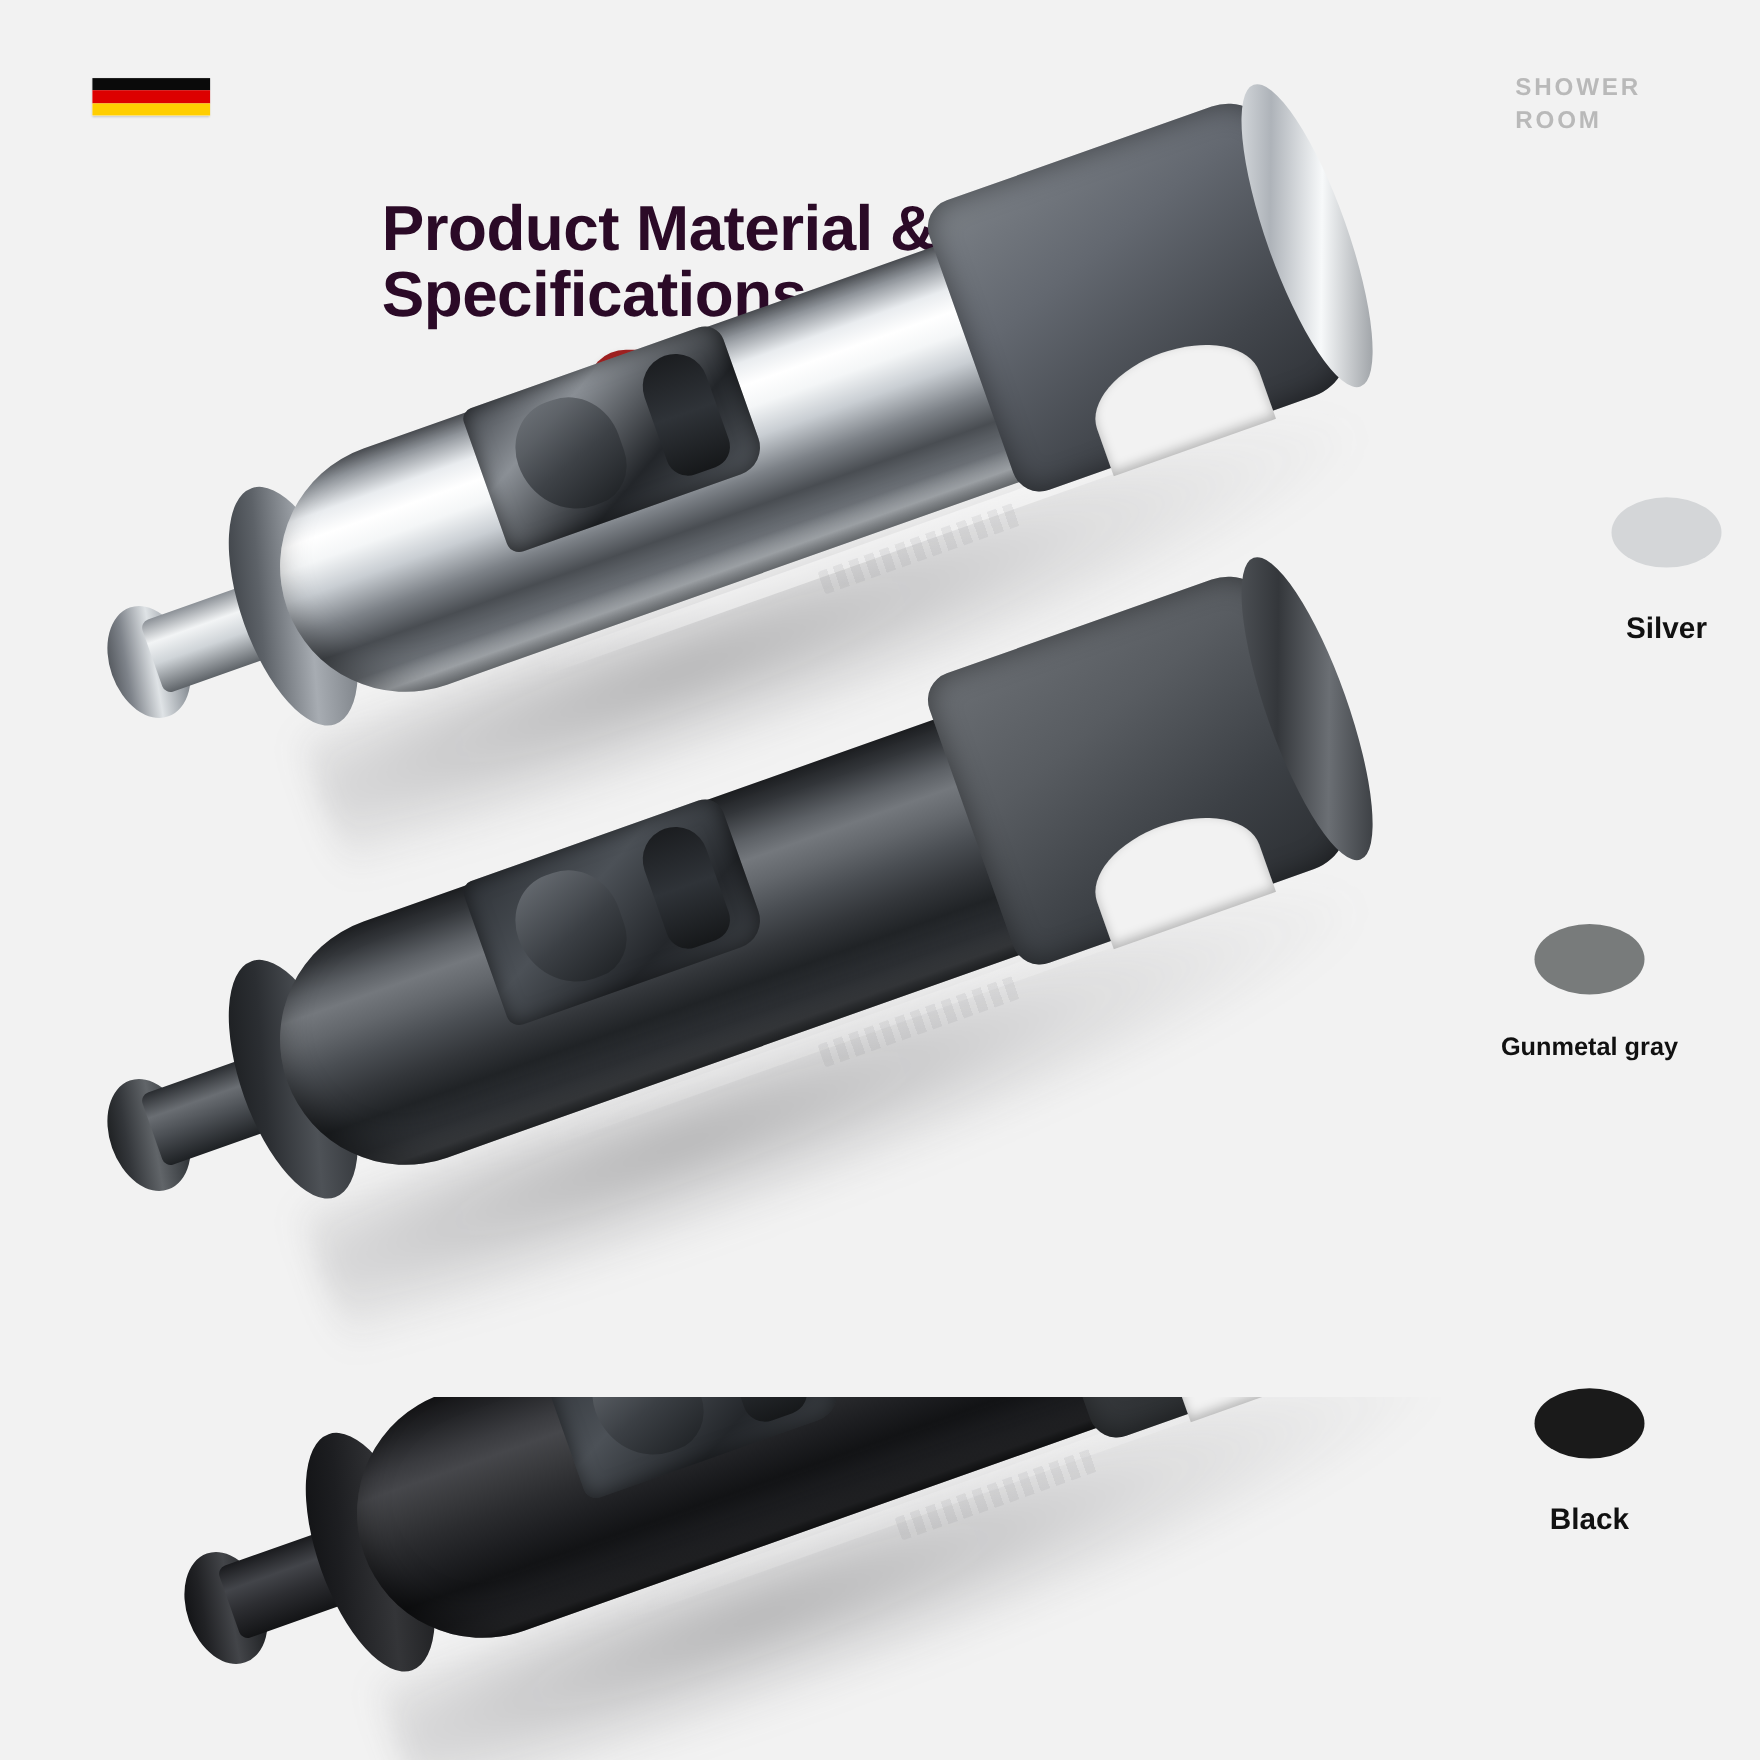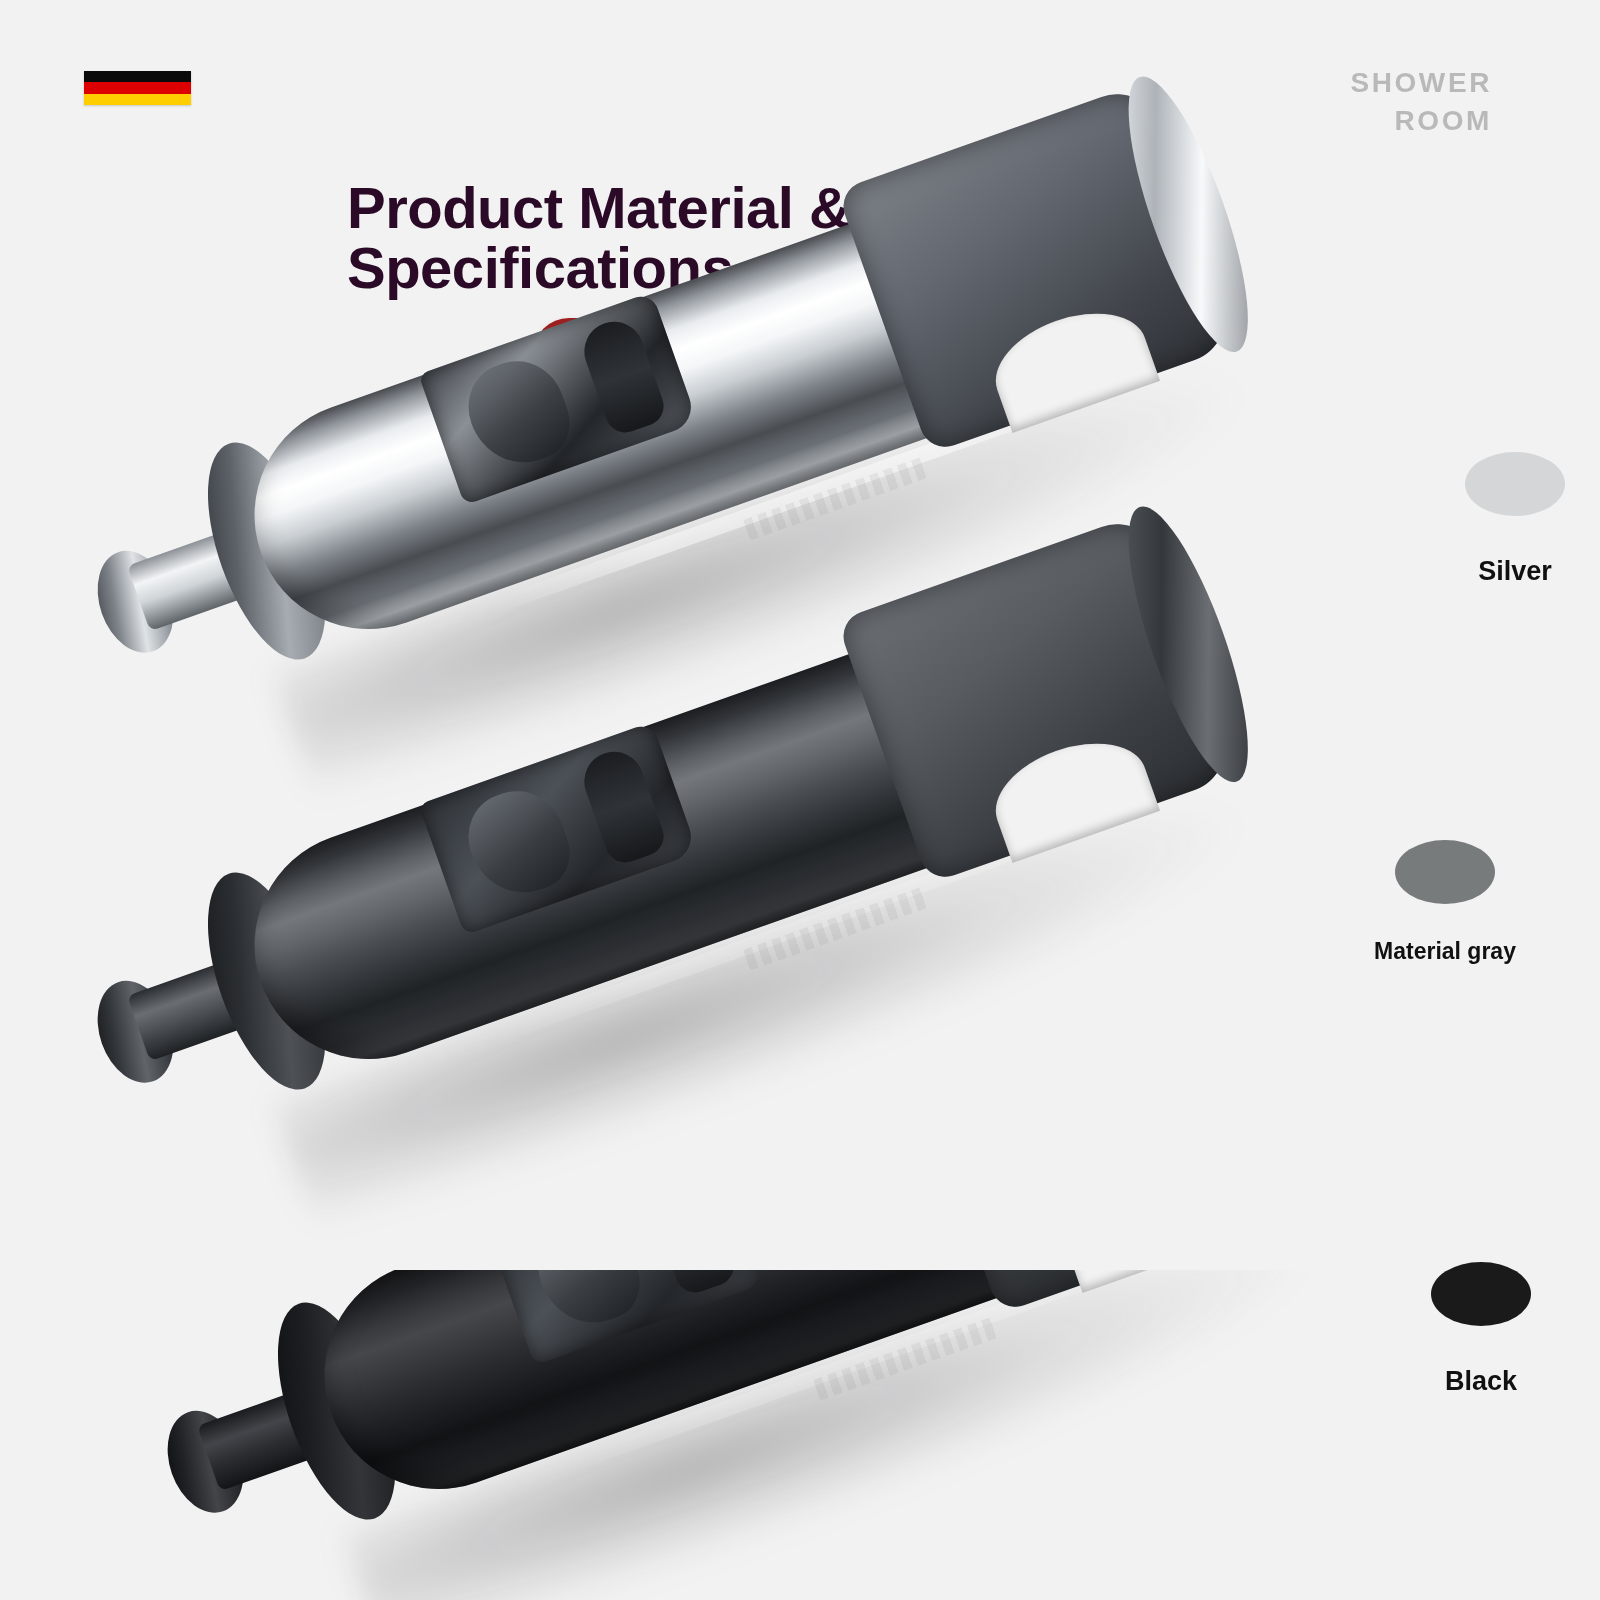--- a/index.html
+++ b/index.html
@@ -28,23 +28,22 @@
   }
   .flag .band { flex: 1 1 33.333%; }
   .flag .band.black  { background: #0a0a0a; }
   .flag .band.red    { background: #dd0000; }
   .flag .band.gold   { background: #ffce00; }
 
   .brand {
     position: absolute;
     right: 108px;
     top: 64px;
-    text-align: right;
     color: #b9b9b9;
-    font-size: 28px;
+    font-size: 22px;
     font-weight: bold;
     letter-spacing: 2.6px;
     line-height: 1.35;
   }
 
   
   .title {
     position: absolute;
     left: 320px;
     top: 178px;
@@ -72,21 +71,21 @@
     font-size: 21px;
     font-weight: bold;
     line-height: 1.26;
     box-shadow: 0 2px 6px rgba(0,0,0,0.10);
   }
 
   
   .swatch-group { position: absolute; text-align: center; width: 200px; }
   .swatch-group.silver   { left: 1415px; top: 452px; }
   .swatch-group.gunmetal { left: 1345px; top: 840px; }
-  .swatch-group.black    { left: 1381px; top: 1262px; }
+  .swatch-group.black    { left: 1345px; top: 1262px; }
 
   .swatch {
     width: 100px;
     height: 64px;
     border-radius: 50%;
     margin: 0 auto;
   }
   .swatch-label {
     margin-top: 40px;
     color: #111111;
@@ -371,19 +370,19 @@
   </div>
 </div>
 
 <div class="swatch-group silver">
   <div class="swatch" style="background: rgb(212, 214, 216);"></div>
   <div class="swatch-label">Silver</div>
 </div>
 
 <div class="swatch-group gunmetal">
   <div class="swatch" style="background: rgb(120, 123, 123);"></div>
-  <div class="swatch-label">Material gray</div>
+  <div class="swatch-label">Gunmetal gray</div>
 </div>
 
 <div class="swatch-group black">
   <div class="swatch" style="background: rgb(26, 26, 26);"></div>
   <div class="swatch-label">Black</div>
 </div>
 
 </body></html>

